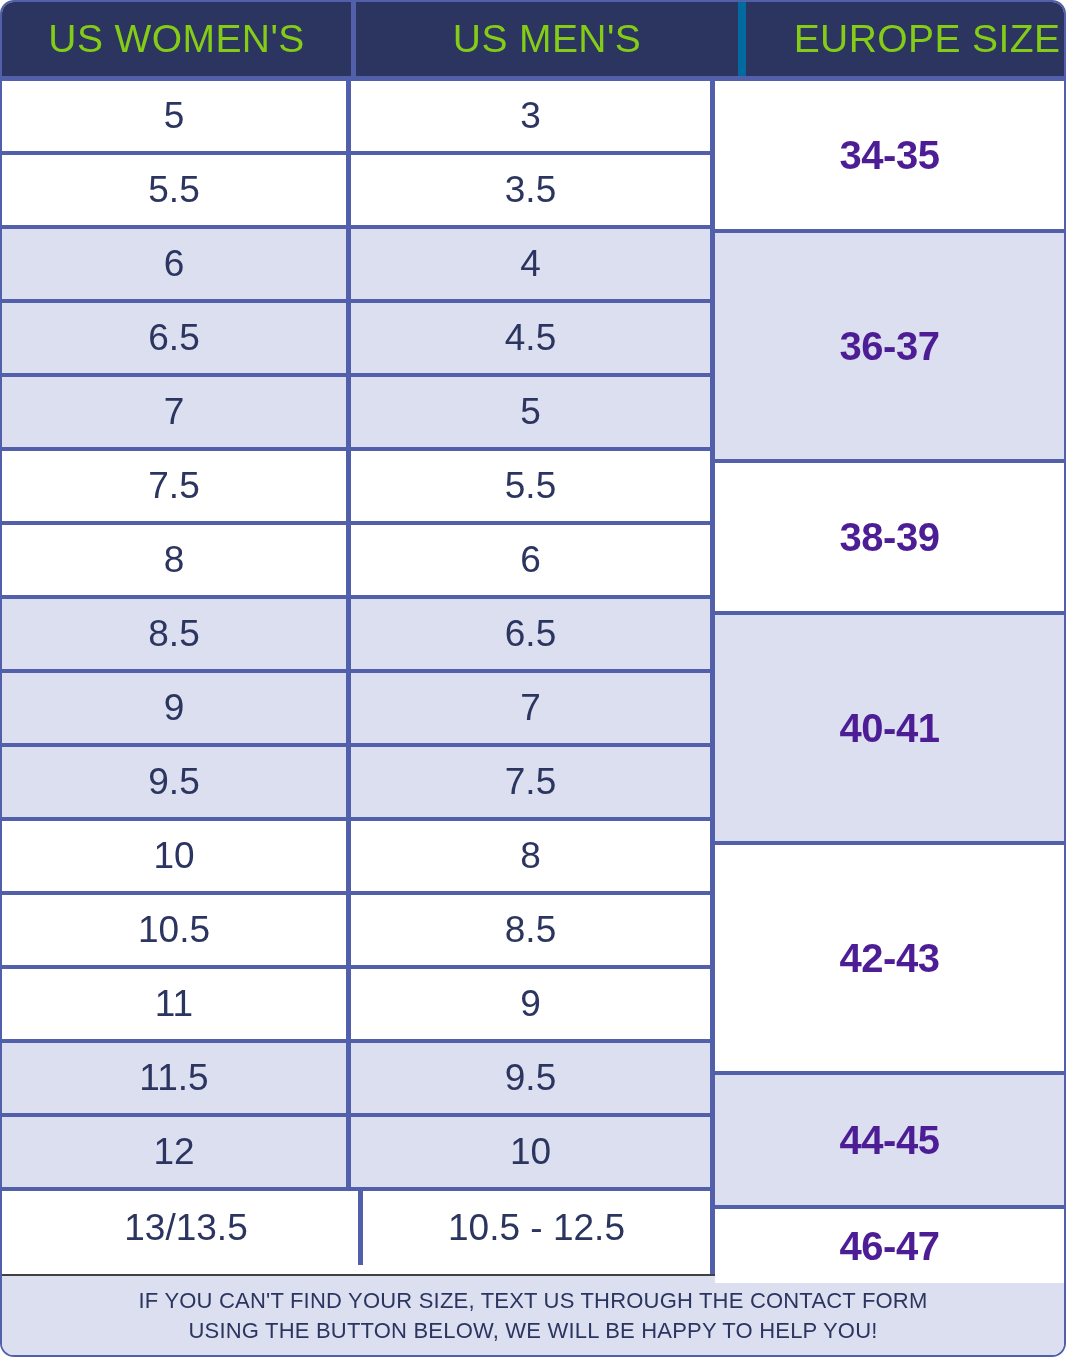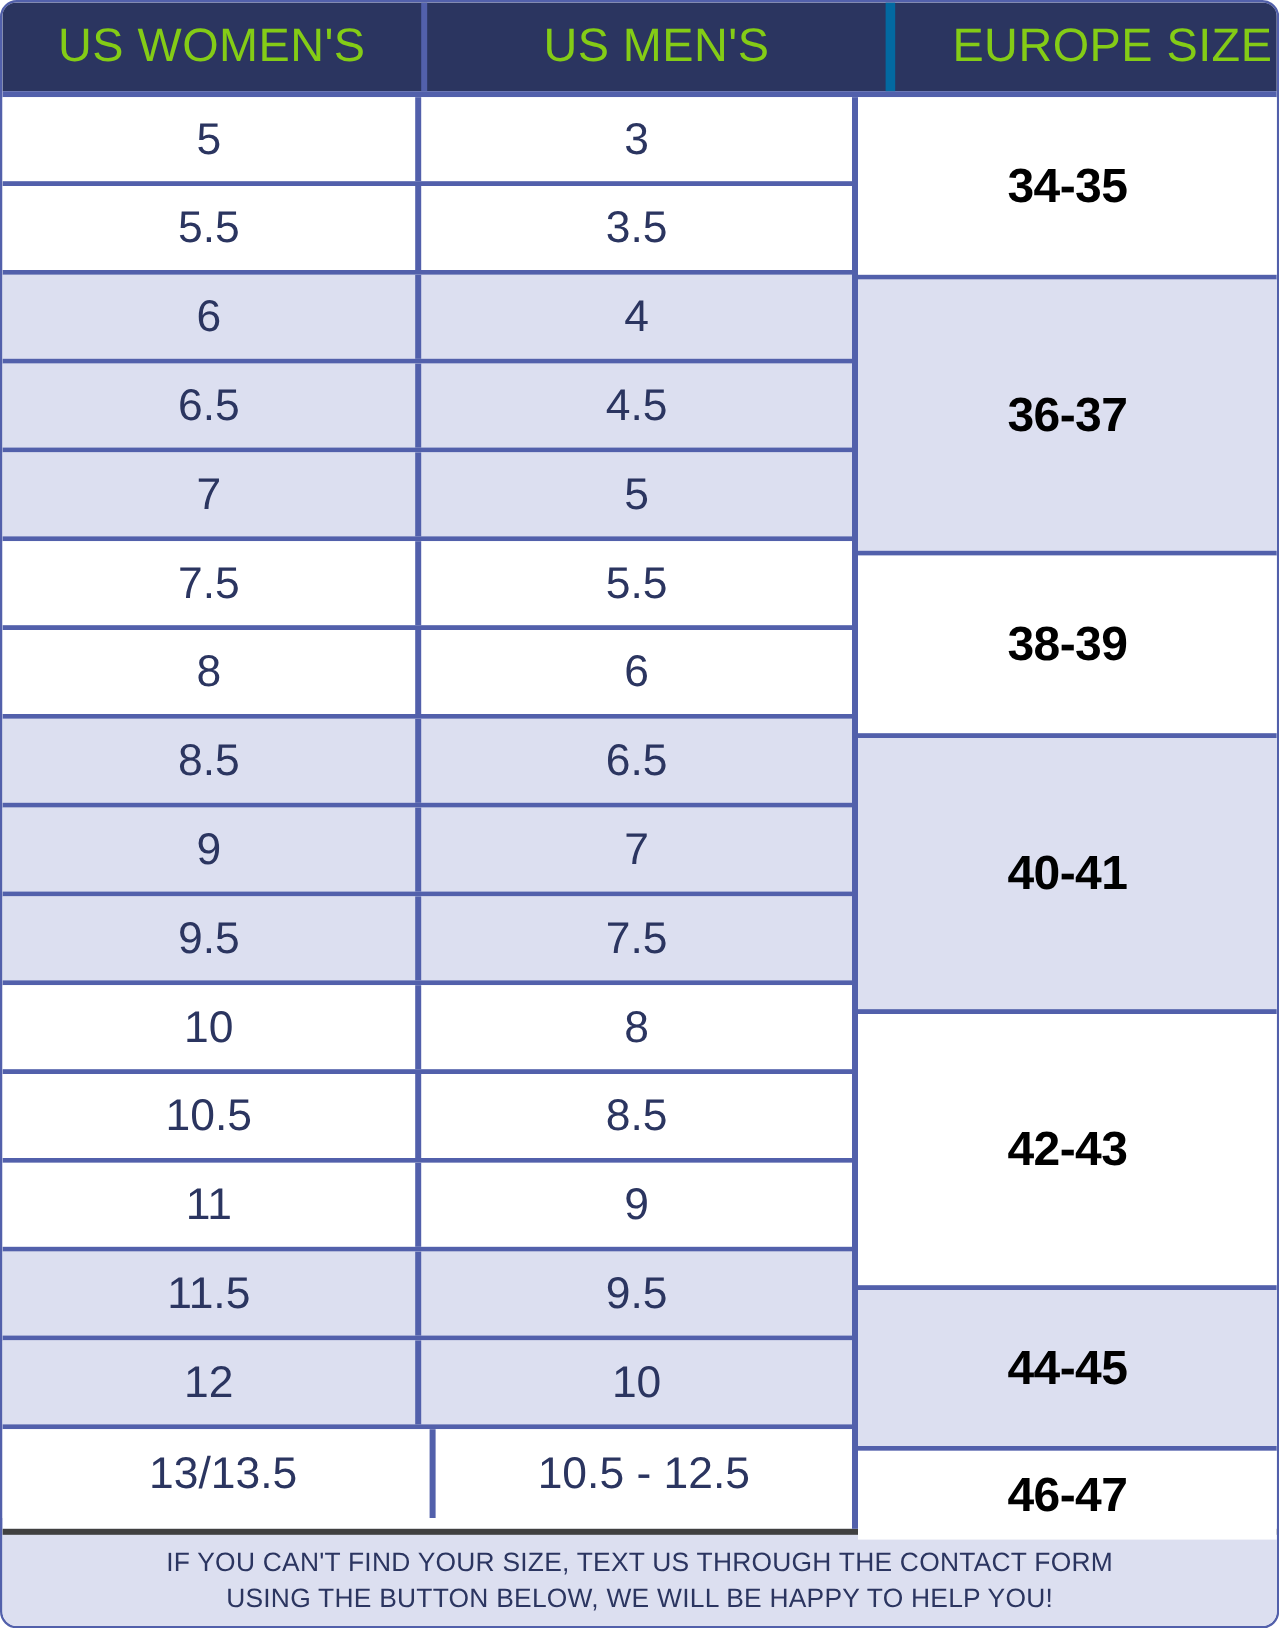--- a/index.html
+++ b/index.html
@@ -87,35 +87,35 @@
   .srow.shade { background: #dcdff0; }
   .srow.plain { background: #ffffff; }
 
   
   .eucell {
     display: flex;
     align-items: center;
     justify-content: center;
     font-size: 40px;
     font-weight: 900;
-    color: #000000;
+    color: #4c1d95;
     box-sizing: border-box;
     border-bottom: 4px solid #5260ab;
     letter-spacing: -0.5px;
     font-family: "Liberation Sans", sans-serif;
   }
   .eucell.last { border-bottom: none; }
   .eucell.shade { background: #dcdff0; }
   .eucell.plain { background: #ffffff; }
 
   
   .chart-footer {
     height: 81px;
     background: #dcdff0;
-    border-top: 5px solid #404040;
+    border-top: 2px solid #404040;
     box-sizing: border-box;
     display: flex;
     flex-direction: column;
     align-items: center;
     justify-content: center;
     color: #2b3560;
     font-size: 22px;
     font-weight: 400;
     line-height: 1.35;
     text-align: center;

